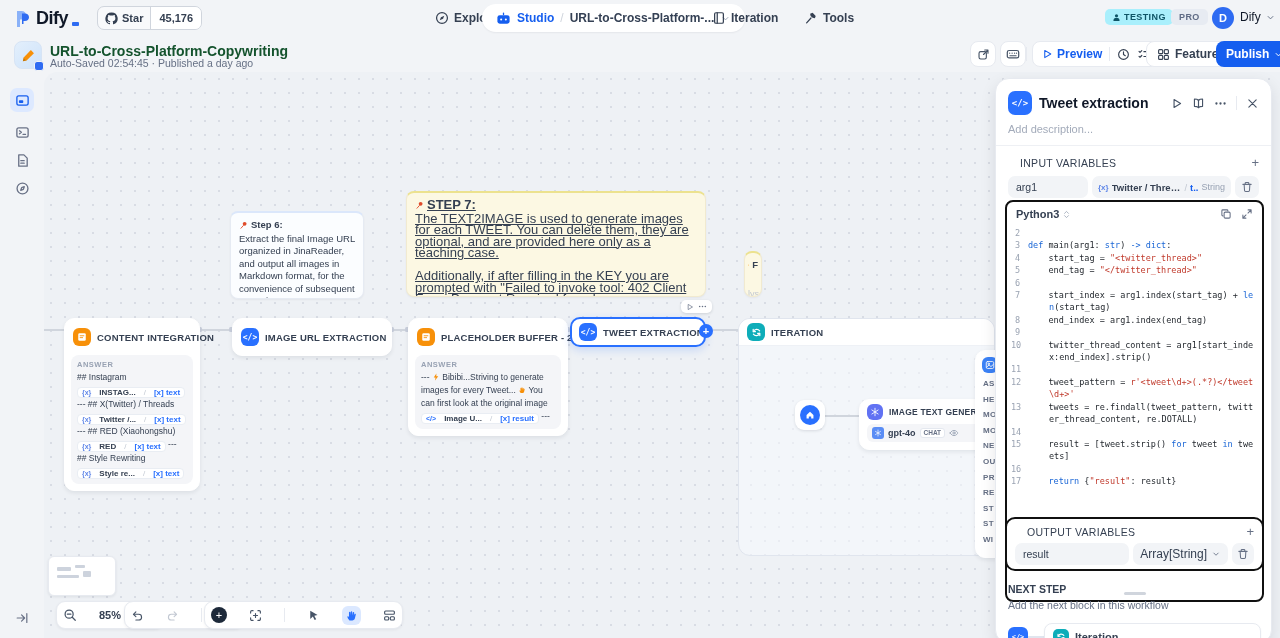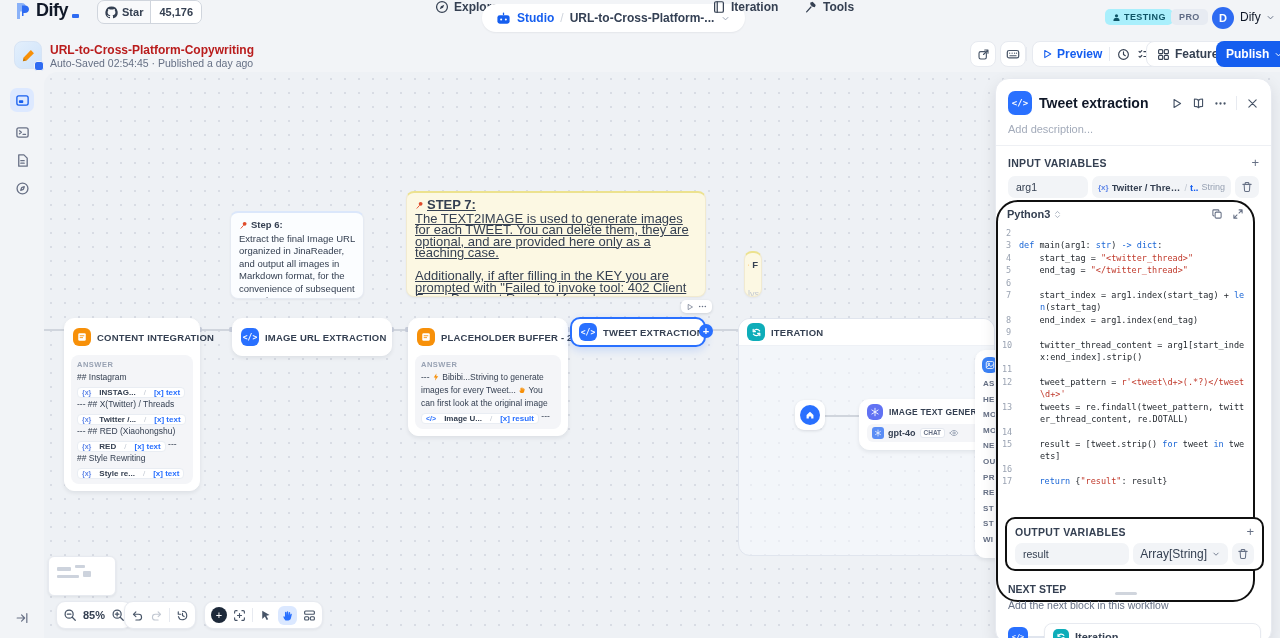--- a/index.html
+++ b/index.html
@@ -2,42 +2,42 @@
 <html><head>
 <meta charset="utf-8">
 <style>
   * { margin:0; padding:0; box-sizing:border-box; }
   html,body { width:1280px; height:638px; overflow:hidden; font-family:"Liberation Sans",sans-serif; background:#f2f4f7; color:#354052; }
   .abs { position:absolute; }
   svg.ic { display:block; stroke:currentColor; fill:none; stroke-width:1.4; stroke-linecap:round; stroke-linejoin:round; }
   svg.icf { display:block; fill:currentColor; stroke:none; }
 
   
-  .topbar { position:absolute; left:0; top:0; width:1020px; height:36px; display:flex; align-items:flex-start; }
+  .topbar { position:absolute; left:0; top:0; width:1020px; height:36px; display:flex; align-items:center; }
   .logo-wrap { display:flex; align-items:flex-end; gap:4px; margin-left:14px; }
   .logo-text { font-size:18px; font-weight:bold; color:#101828; letter-spacing:-.5px; }
   .logo-dot { width:7px; height:4px; background:#2e6bf2; border-radius:1px; margin-bottom:3px; }
   .star-pill { display:flex; align-items:center; margin-left:18px; height:24px; border:1px solid #d0d5dd; border-radius:7px; background:#f8f9fb; font-size:11px; font-weight:bold; color:#354052; overflow:hidden; }
   .star-pill .star-left { display:flex; align-items:center; gap:4px; padding:0 7px; }
   .star-pill .star-count { background:#fff; border-left:1px solid #d0d5dd; padding:0 8px; height:100%; display:flex; align-items:center; }
   .nav-item { display:flex; align-items:center; gap:5px; font-size:12px; font-weight:bold; color:#354052; }
   .studio-pill { display:flex; align-items:center; gap:6px; background:#fff; border-radius:999px; height:28px; padding:0 14px; box-shadow:0 1px 2px rgba(16,24,40,.06); font-size:12px; font-weight:bold; }
   .studio-label { color:#155eef; }
   .crumb-sep { color:#d0d5dd; font-weight:normal; }
   .crumb-app { color:#344054; }
   .badge-testing { display:flex; align-items:center; gap:3px; background:#a9effc; color:#0e5466; border-radius:5px; font-size:9px; font-weight:bold; letter-spacing:.4px; padding:3px 7px; }
   .badge-pro { background:#e7ebf2; color:#5f6b85; border-radius:5px; font-size:9px; font-weight:bold; letter-spacing:.4px; padding:3px 8px; }
   .avatar { width:22px; height:22px; border-radius:50%; background:#2e6bf2; color:#fff; font-size:11px; font-weight:bold; display:flex; align-items:center; justify-content:center; }
   .account { display:flex; align-items:center; gap:4px; font-size:12px; color:#101828; }
 
   
   .appbar { position:absolute; left:0; top:36px; width:1280px; height:38px; }
   .app-icon { position:absolute; left:14px; top:5px; width:28px; height:28px; border-radius:8px; background:linear-gradient(135deg,#e3effc,#cfe3fa); border:1px solid #d7e4f5; display:flex; align-items:center; justify-content:center; }
   .app-icon .mini-badge { position:absolute; right:-3px; bottom:-3px; width:10px; height:10px; border-radius:3px; background:#2e6bf2; border:1.5px solid #f2f4f7; }
-  .app-title { position:absolute; left:50px; top:7px; font-size:12px; font-weight:bold; color:#b91c1c; }
+  .app-title { position:absolute; left:50px; top:7px; font-size:14px; font-weight:bold; color:#14532d; }
   .app-status { position:absolute; left:50px; top:21px; font-size:10.5px; color:#667085; }
   .icon-btn { position:absolute; top:5px; width:26px; height:26px; background:#fff; border:1px solid #e7eaf0; border-radius:8px; display:flex; align-items:center; justify-content:center; color:#475467; }
   .run-group { position:absolute; left:1032px; top:5px; height:26px; background:#fff; border:1px solid #e7eaf0; border-radius:8px; display:flex; align-items:center; padding:0 8px; gap:7px; }
   .preview-lbl { color:#155eef; font-size:12px; font-weight:bold; }
   .vsep { width:1px; height:14px; background:#e7eaf0; }
   .features-btn { position:absolute; left:1146px; top:5px; height:26px; background:#fff; border:1px solid #e7eaf0; border-radius:8px; display:flex; align-items:center; gap:5px; padding:0 10px; font-size:12px; font-weight:bold; color:#354052; }
   .publish-btn { position:absolute; left:1216px; top:5px; height:26px; background:#155eef; border-radius:8px; display:flex; align-items:center; gap:4px; padding:0 10px; font-size:12px; font-weight:bold; color:#fff; }
 
   
   .side-icon { position:absolute; left:10px; width:24px; height:24px; border-radius:7px; display:flex; align-items:center; justify-content:center; color:#697186; }
@@ -77,42 +77,42 @@
 
   .iter-wrap { position:absolute; border:1px solid #e0e5ee; border-radius:12px; background:rgba(248,250,253,.55); }
   .iter-head { display:flex; align-items:center; gap:6px; padding:4px 8px; background:#fff; border-radius:11px 11px 0 0; border-bottom:1px solid #eef1f6; }
 
   .hover-pill { position:absolute; background:#fff; border-radius:5px; box-shadow:0 1px 3px rgba(16,24,40,.15); display:flex; align-items:center; gap:4px; padding:2px 5px; color:#667085; }
   .plus-handle { position:absolute; width:14px; height:14px; border-radius:50%; background:#2970ff; color:#fff; font-size:11px; font-weight:bold; display:flex; align-items:center; justify-content:center; line-height:0; }
 
   .minimap { position:absolute; left:4px; top:484px; width:68px; height:40px; background:#fff; border:1px solid #e7eaf0; border-radius:6px; box-shadow:0 1px 3px rgba(16,24,40,.08); }
   .mm-bar { position:absolute; background:#cdd3dd; border-radius:1px; }
 
-  .tool-group { position:absolute; top:529px; height:28px; background:#fff; border:1px solid #e7eaf0; border-radius:9px; box-shadow:0 1px 3px rgba(16,24,40,.06); display:flex; align-items:center; padding:0 6px; gap:6px; color:#475467; }
+  .tool-group { position:absolute; top:529px; height:28px; background:#fff; border:1px solid #e7eaf0; border-radius:9px; box-shadow:0 1px 3px rgba(16,24,40,.06); display:flex; align-items:center; padding:0 6px; gap:22px; color:#475467; }
   .zoom-val { font-size:11px; font-weight:bold; color:#354052; }
   .tb-active { background:#dbe8ff; color:#2970ff; border-radius:6px; padding:3px; }
   .add-dot { width:16px; height:16px; border-radius:50%; background:#1d2939; color:#fff; display:flex; align-items:center; justify-content:center; font-size:11px; line-height:0; }
 
   
   .panel { position:absolute; left:995px; top:78px; width:277px; height:566px; background:#fff; border:1px solid #e7eaf0; border-radius:14px; box-shadow:0 6px 16px rgba(16,24,40,.10); overflow:hidden; }
   .panel-head { display:flex; align-items:center; gap:7px; padding:12px 12px 0; }
   .panel-node-ic { width:24px; height:24px; border-radius:7px; background:#2970ff; color:#fff; display:flex; align-items:center; justify-content:center; }
   .panel-title { font-size:14px; font-weight:bold; color:#101828; flex:1; }
   .panel-hicons { display:flex; align-items:center; gap:9px; color:#475467; }
   .panel-desc { padding:8px 12px 10px; font-size:11px; color:#a3abba; }
   .panel-div { height:1px; background:#eef0f4; margin:0 0 10px; }
   .sec-label-row { display:flex; align-items:center; justify-content:space-between; padding:0 12px; margin-bottom:7px; }
-  .sec-label { font-size:10.5px; font-weight:bold; letter-spacing:.3px; color:#354052; }
+  .sec-label { font-size:10.5px; font-weight:normal; letter-spacing:.3px; color:#354052;margin-left:12px; }
   .plus-ic { color:#667085; font-size:13px; line-height:1; }
   .var-row { display:flex; align-items:center; gap:4px; padding:0 12px; margin-bottom:10px; }
   .gray-field { background:#f2f4f7; border-radius:7px; height:22px; display:flex; align-items:center; padding:0 8px; font-size:10.5px; color:#354052; }
   .var-pill { background:#f2f4f7; border-radius:7px; height:22px; display:flex; align-items:center; gap:3px; padding:0 6px; font-size:9.5px; flex:1; min-width:0; white-space:nowrap; }
   .sq-btn { width:24px; height:22px; background:#f2f4f7; border-radius:7px; display:flex; align-items:center; justify-content:center; color:#667085; flex:none; }
 
-  .code-box { position:absolute; left:0; top:121px; width:259px; height:402px; border:2px solid #101010; border-radius:22px; background:#fff; overflow:hidden; }
+  .code-box { position:absolute; left:9px; top:121px; width:259px; height:402px; border:2px solid #101010; border-radius:8px; background:#fff; overflow:hidden; }
   .code-head { display:flex; align-items:center; padding:6px 9px 4px; }
   .code-lang { font-size:11px; font-weight:bold; color:#354052; display:flex; align-items:center; gap:3px; flex:1; }
   .code-hicons { display:flex; gap:9px; color:#667085; }
   .code-area { font-family:"DejaVu Sans Mono",monospace; font-size:8.5px; line-height:12.4px; padding:3px 6px 6px 4px; color:#24292f; }
   .cl { display:flex; }
   .cl .g { width:17px; flex:none; text-align:right; padding-right:8px; color:#9aa3b2; user-select:none; }
   .cl .ct { flex:1; white-space:pre-wrap; word-break:break-all; padding-left:21px; text-indent:-21px; min-height:12.4px; }
   .tk-k { color:#1a66d6; }
   .tk-s { color:#c0392b; }
   .resize-handle { position:absolute; left:50%; bottom:5px; transform:translateX(-50%); width:22px; height:3px; border-radius:2px; background:#d0d5dd; }

